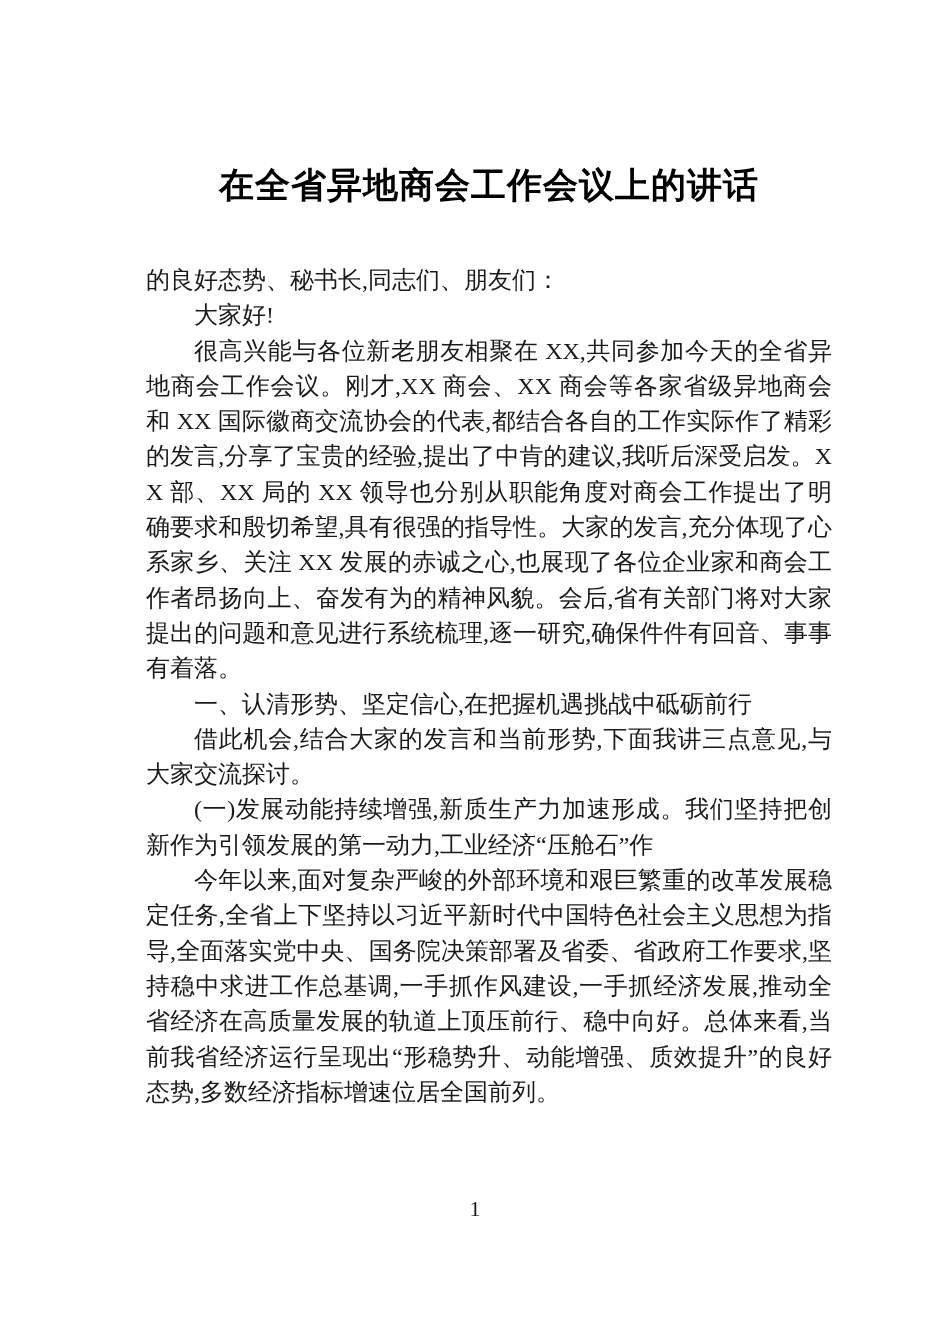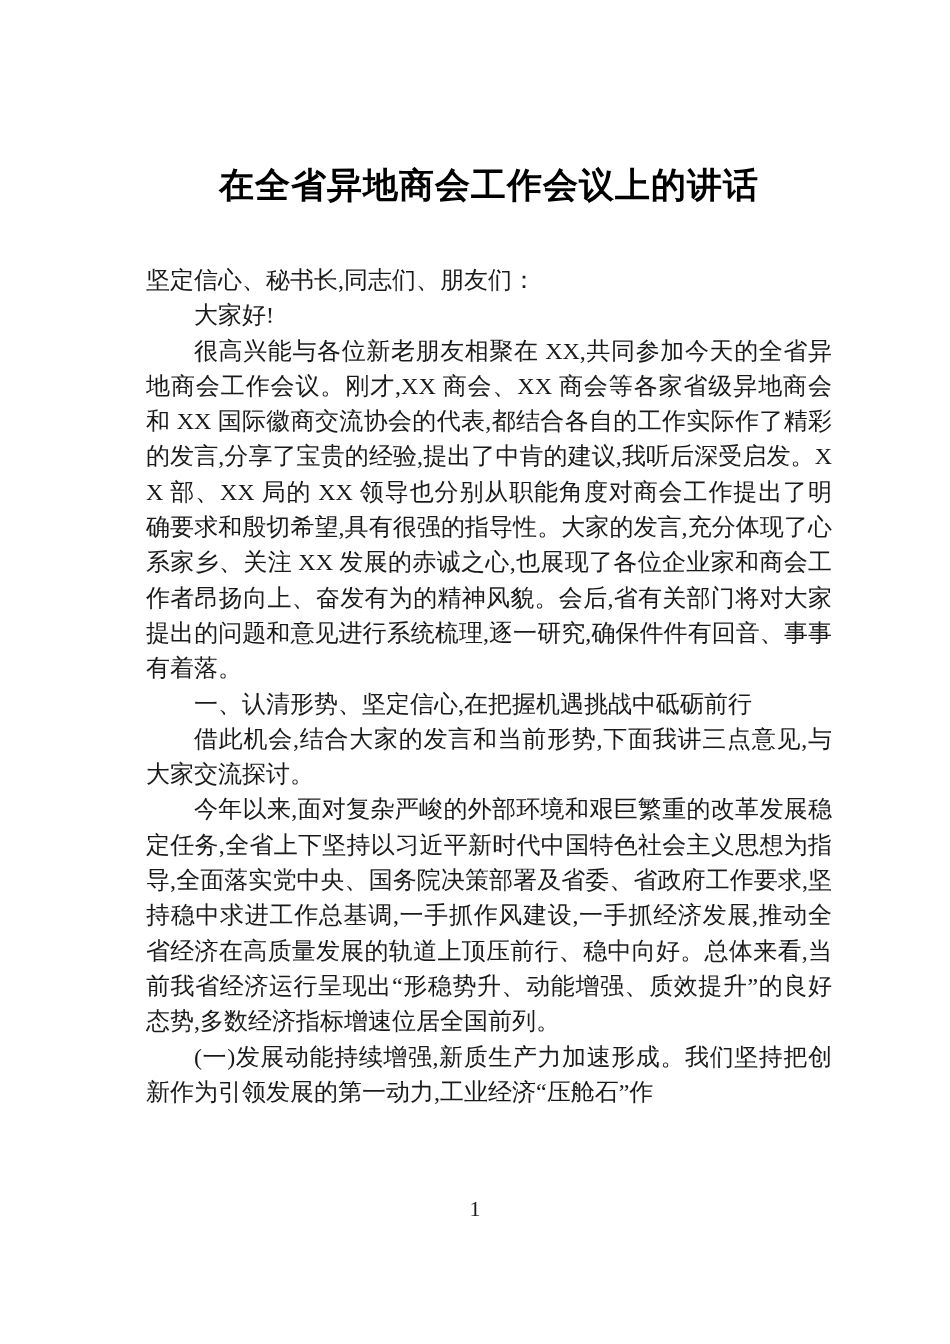--- a/index.html
+++ b/index.html
@@ -52,29 +52,29 @@
     color: #1a1a1a;
   }
 </style>
 </head>
 <body>
 
 <div class="page">
   <h1 class="doc-title">在全省异地商会工作会议上的讲话</h1>
 
   <div class="doc-body">
-    <p>坚定信心、秘书长,同志们、朋友们：</p>
+    <p>的良好态势、秘书长,同志们、朋友们：</p>
 
     <p class="indent">大家好!</p>
 
     <p class="indent">很高兴能与各位新老朋友相聚在 XX,共同参加今天的全省异地商会工作会议。刚才,XX 商会、XX 商会等各家省级异地商会和 XX 国际徽商交流协会的代表,都结合各自的工作实际作了精彩的发言,分享了宝贵的经验,提出了中肯的建议,我听后深受启发。XX 部、XX 局的 XX 领导也分别从职能角度对商会工作提出了明确要求和殷切希望,具有很强的指导性。大家的发言,充分体现了心系家乡、关注 XX 发展的赤诚之心,也展现了各位企业家和商会工作者昂扬向上、奋发有为的精神风貌。会后,省有关部门将对大家提出的问题和意见进行系统梳理,逐一研究,确保件件有回音、事事有着落。</p>
 
     <p class="indent">一、认清形势、坚定信心,在把握机遇挑战中砥砺前行</p>
 
     <p class="indent">借此机会,结合大家的发言和当前形势,下面我讲三点意见,与大家交流探讨。</p>
 
+    <p class="indent">(一)发展动能持续增强,新质生产力加速形成。我们坚持把创新作为引领发展的第一动力,工业经济“压舱石”作</p>
+
     <p class="indent">今年以来,面对复杂严峻的外部环境和艰巨繁重的改革发展稳定任务,全省上下坚持以习近平新时代中国特色社会主义思想为指导,全面落实党中央、国务院决策部署及省委、省政府工作要求,坚持稳中求进工作总基调,一手抓作风建设,一手抓经济发展,推动全省经济在高质量发展的轨道上顶压前行、稳中向好。总体来看,当前我省经济运行呈现出“形稳势升、动能增强、质效提升”的良好态势,多数经济指标增速位居全国前列。</p>
-
-    <p class="indent">(一)发展动能持续增强,新质生产力加速形成。我们坚持把创新作为引领发展的第一动力,工业经济“压舱石”作</p>
   </div>
 
   <div class="page-number">1</div>
 </div>
 
 </body></html>

